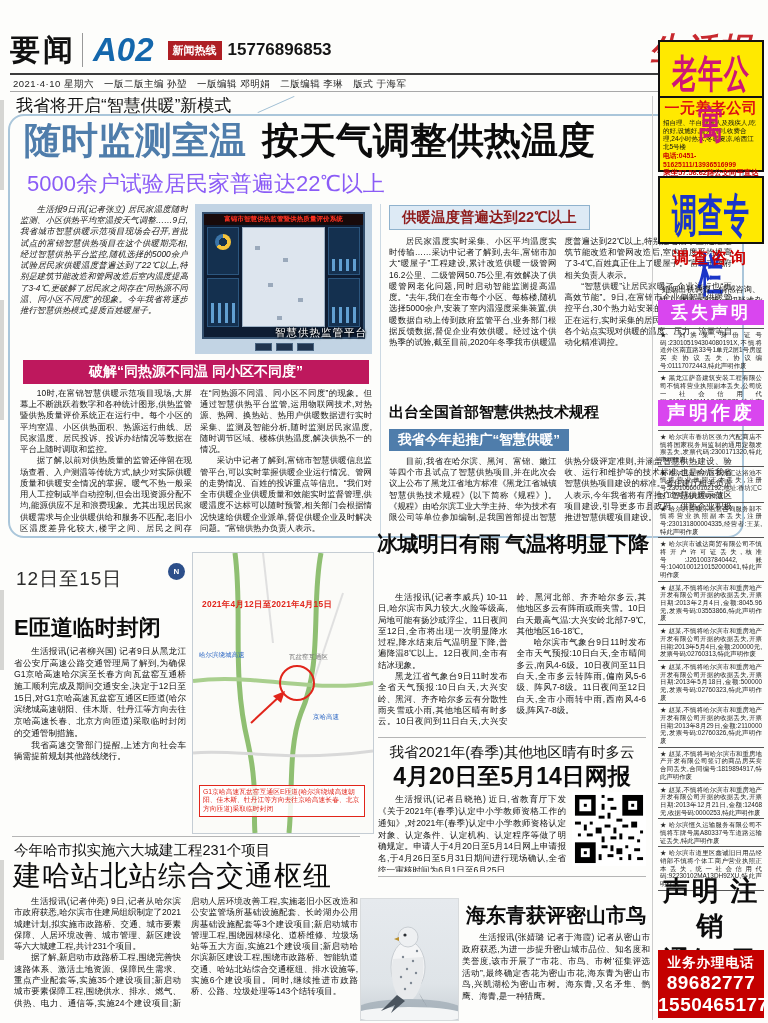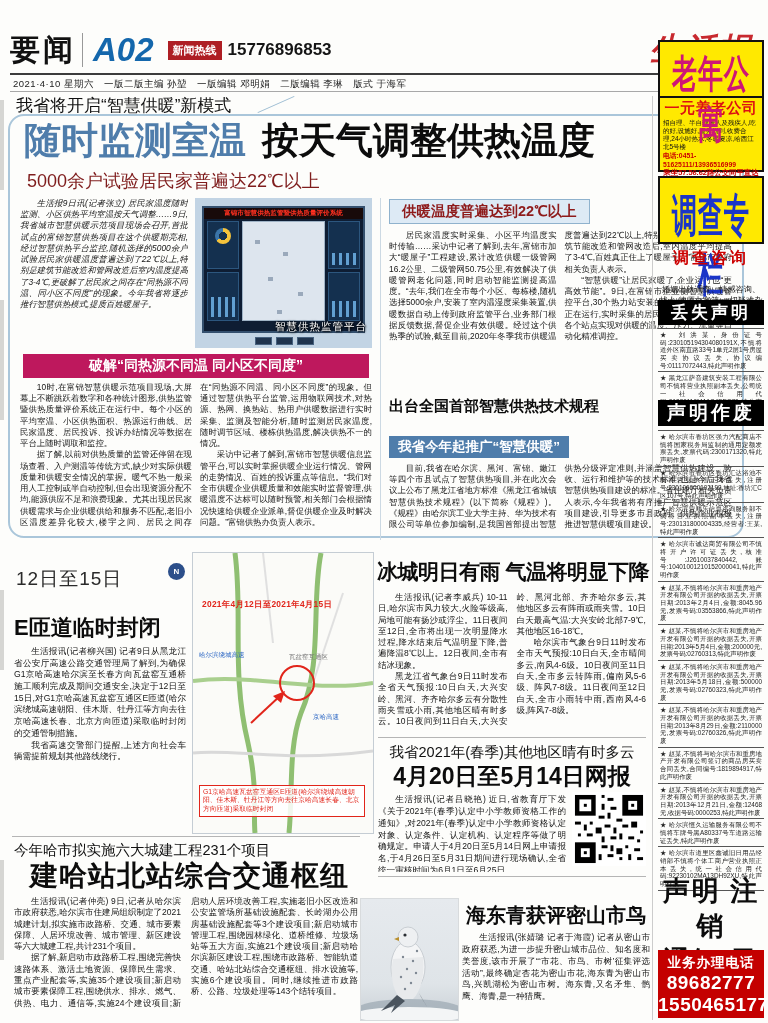--- a/index.html
+++ b/index.html
@@ -18,21 +18,21 @@
   .rule1{left:10px;top:73px;width:748px;height:2px;background:#3c3c3c;}
   .dateline{left:13px;top:78px;font-size:9.5px;color:#222;letter-spacing:.5px;}
   .rule2{left:10px;top:91px;width:748px;height:1px;background:#a8a8a8;}
   
   .kicker{left:16px;top:94px;font-size:17px;color:#111;}
   .diag{left:256px;top:104px;width:40px;height:1px;background:#9cbcd2;transform:rotate(-24deg);}
   .main-box{left:8px;top:114px;width:736px;height:424px;border:2px solid #aac6da;border-radius:16px;padding:6px 10px 4px;box-sizing:border-box;}
   .m-title{font-size:37px;font-weight:900;line-height:1.05;margin:2px 0 0 4px;white-space:nowrap;font-family:Liberation Mono, monospace;}
   .m-title .blue{color:#4f7dab;}
   .m-title .blk{color:#0c0c0c;margin-left:16px;}
-  .m-sub{font-size:18px;margin:6px 0 5px 7px;color:#7f1d1d;}
+  .m-sub{font-size:22px;margin:6px 0 5px 7px;color:#8b5cf6;}
   .m-cols{display:flex;margin-top:2px;}
   .m-left{width:352px;flex:none;}
   .lead-row{display:flex;gap:7px;}
   .lead{width:168px;font-size:8.4px;line-height:1.34;text-align:justify;height:150px;overflow:hidden;font-style:italic;}
   p.np{margin:0;text-indent:2em;}
   .dash{width:177px;height:150px;background:#c2d4e4;position:relative;flex:none;}
   .dash-screen{position:absolute;left:7px;top:8px;right:7px;bottom:15px;background:#0e1d33;border:2px solid #34506e;}
   .dash-led{color:#ff3020;font-size:6.6px;text-align:center;background:#180a0a;padding:1px 0;white-space:nowrap;overflow:hidden;font-weight:bold;}
   .dash-body{position:absolute;left:3px;top:13px;right:3px;bottom:10px;display:flex;gap:3px;}
   .dash-col{width:32px;display:flex;flex-direction:column;gap:3px;}
@@ -45,64 +45,64 @@
   .dash-btn{width:15px;height:6px;background:#20344e;border:1px solid #47627f;}
   .dash-cap{position:absolute;right:5px;bottom:14px;color:#fff;font-size:10.5px;font-weight:normal;text-shadow:0 0 3px #000,1px 1px 2px #000;letter-spacing:1px;}
   .s1-head{margin:6px 3px 4px;background:#be185d;color:#fff;font-size:14px;font-weight:bold;text-align:center;padding:3px 0;}
   .colbody{column-count:2;column-gap:8px;font-size:8.4px;line-height:1.34;text-align:justify;overflow:hidden;}
   .s1-body{height:158px;}
   .m-vdiv{width:1px;background:#ccd9e3;margin:0 8px;flex:none;}
   .m-right{flex:1;min-width:0;}
   .s2-head{display:inline-block;border:1.5px solid #8fb2cd;background:#ddeaf5;color:#8e1b1b;font-size:14.5px;font-weight:bold;padding:2px 12px;margin:1px 0 6px;}
   .s2-body{height:160px;}
   .s3-h1{font-size:15px;font-weight:900;margin-top:7px;color:#0c0c0c;}
-  .s3-h2{display:inline-block;background:#4f7dab;color:#fff;font-size:13.5px;font-weight:bold;padding:2px 9px;margin:20px 0 5px;}
+  .s3-h2{display:inline-block;background:#4f7dab;color:#fff;font-size:13.5px;font-weight:bold;padding:2px 9px;margin:7px 0 5px;}
   .s3-body{height:76px;}
   
   .hw-kick{left:16px;top:566px;font-size:19px;color:#2a2a2a;letter-spacing:1px;}
   .compass{left:168px;top:563px;width:17px;height:17px;border-radius:50%;background:#2c4f8a;color:#fff;font-size:8px;display:flex;align-items:center;justify-content:center;font-weight:bold;}
   .hw-title{left:14px;top:590px;width:178px;font-size:22px;font-weight:900;line-height:1.14;color:#0c0c0c;}
   .hw-body{left:14px;top:646px;width:172px;font-size:8.6px;line-height:1.36;text-align:justify;height:158px;overflow:hidden;}
   .map{left:192px;top:552px;width:180px;height:280px;border:1px solid #c5cdd4;background:#fcfcf9;overflow:hidden;}
   .map svg{position:absolute;left:0;top:0;}
   .map-date{position:absolute;left:9px;top:46px;color:#e1251b;font-size:8.4px;font-weight:bold;letter-spacing:.3px;}
   .map-lbl{position:absolute;color:#2b66c4;font-size:6.5px;}
   .map-lbl2{position:absolute;color:#777;font-size:6.5px;}
   .map-circle{position:absolute;left:86px;top:112px;width:32px;height:32px;border:2px solid #e1251b;border-radius:50%;}
   .map-cap{position:absolute;left:6px;bottom:16px;width:158px;border:1.5px solid #e1251b;color:#e1251b;font-size:6.8px;line-height:1.3;padding:2px 3px;background:rgba(255,255,255,.88);}
-  .wx-title{left:377px;top:558px;width:272px;font-size:21px;font-weight:900;letter-spacing:-.5px;white-space:nowrap;color:#0c0c0c;text-align:center;}
+  .wx-title{left:377px;top:530px;width:272px;font-size:21px;font-weight:900;letter-spacing:-.5px;white-space:nowrap;color:#0c0c0c;}
   .wx-body{left:378px;top:592px;width:268px;column-count:2;column-gap:9px;font-size:8.5px;line-height:1.33;text-align:justify;height:142px;overflow:hidden;}
   .hr{background:#b5b5b5;height:1px;}
   .tc-kick{left:378px;top:743px;width:268px;text-align:center;font-size:14.5px;color:#111;}
   .tc-title{left:378px;top:761px;width:268px;text-align:center;font-size:23px;font-weight:900;color:#0c0c0c;}
   .tc-body{left:378px;top:794px;width:188px;font-size:8.6px;line-height:1.38;text-align:justify;height:78px;overflow:hidden;}
   .qr{left:572px;top:792px;width:74px;height:74px;background:#fff;}
   .bird-photo{left:360px;top:898px;width:97px;height:121px;overflow:hidden;border:1px solid #d8dbdd;}
   .bird-title{left:466px;top:902px;width:184px;font-size:20px;font-weight:900;color:#0c0c0c;}
   .bird-body{left:462px;top:932px;width:188px;font-size:8.6px;line-height:1.38;text-align:justify;height:86px;overflow:hidden;}
   .cn-kick{left:14px;top:841px;font-size:14.5px;color:#111;}
-  .cn-title{left:13px;top:857px;font-size:28px;font-weight:700;letter-spacing:1px;color:#0c0c0c;margin-left:17px;}
+  .cn-title{left:13px;top:857px;font-size:28px;font-weight:400;letter-spacing:1px;color:#0c0c0c;}
   .cn-body{left:14px;top:896px;width:344px;column-count:2;column-gap:10px;font-size:8.5px;line-height:1.33;text-align:justify;height:124px;overflow:hidden;}
   
   .sb-vline{left:652px;top:96px;width:1px;height:924px;background:#ccc;}
   .ad-yellow{background:#ffe900;border:2px solid #111;box-sizing:border-box;left:658px;width:106px;}
   .ad1{top:40px;height:132px;}
   .ad1-t{color:#cf1576;font-size:25px;font-weight:900;text-align:center;letter-spacing:1px;transform:scaleY(1.55);transform-origin:top;margin-top:6px;height:46px;}
   .ad1-d{border-top:2px solid #111;margin:2px 0 1px;}
   .ad1-s{color:#dd1111;font-size:15px;font-weight:900;text-align:center;letter-spacing:.5px;}
   .ad1-b{font-size:6.5px;line-height:1.22;padding:1px 3px 0;color:#111;}
   .ad1-p{color:#cc0000;font-size:6.8px;font-weight:bold;padding:0 3px;}
   .ad1-bus{color:#cc0000;font-size:7.4px;font-weight:bold;text-align:center;}
   .ad2{top:176px;height:68px;}
   .ad2-t{color:#1a35c8;font-size:25px;font-weight:900;text-align:center;letter-spacing:1px;transform:scaleY(1.8);transform-origin:top;margin-top:8px;}
   .ad3{left:658px;top:248px;width:106px;}
   .ad3-t{color:#cc0000;font-size:16px;font-weight:900;text-align:center;letter-spacing:3px;}
   .ad3-b{font-size:8.2px;line-height:1.3;color:#111;text-align:center;margin-top:16px;}
   .ad3-p{color:#cc0000;font-size:7.8px;font-weight:bold;text-align:center;margin-top:1px;}
-  .sb-banner{left:658px;width:106px;background:#000000;color:#fff;font-weight:900;text-align:center;letter-spacing:3px;}
+  .sb-banner{left:658px;width:106px;background:#d946ef;color:#fff;font-weight:900;text-align:center;letter-spacing:3px;}
   .bn1{top:300px;height:25px;font-size:17px;line-height:25px;}
   .bn2{top:400px;height:26px;font-size:19px;line-height:26px;}
   .nt-wrap{left:658px;width:106px;border-top:1px solid #555;}
   .nw1{top:328px;}
   .nw2{top:430px;}
   .nt{border-bottom:1px solid #555;font-size:6.4px;line-height:1.2;padding:2px 2px;color:#222;text-align:justify;}
   .sb-big{left:658px;top:874px;width:106px;text-align:center;font-size:27px;font-weight:900;line-height:1.3;letter-spacing:2px;color:#0b0b0b;}
   .sb-phone{left:658px;top:950px;width:106px;height:68px;background:#c40000;color:#fff;text-align:center;box-sizing:border-box;padding-top:4px;}
   .sbp-l{font-size:13.5px;font-weight:900;letter-spacing:1px;}
   .sbp-n{font-size:19px;font-weight:900;line-height:1.16;letter-spacing:.5px;}

